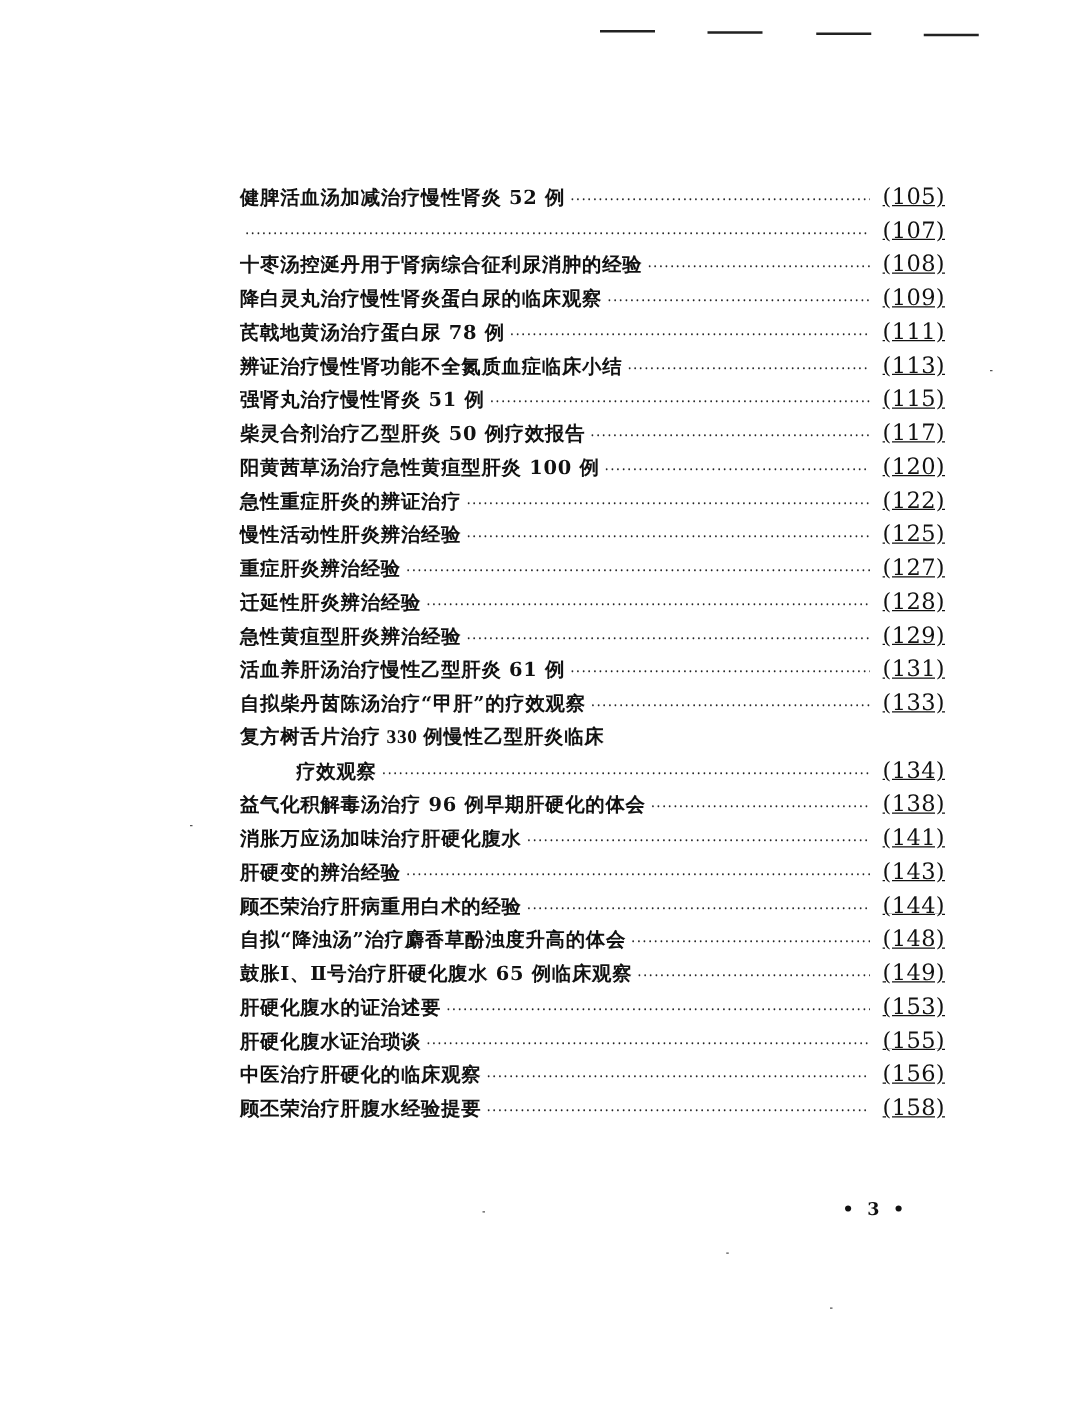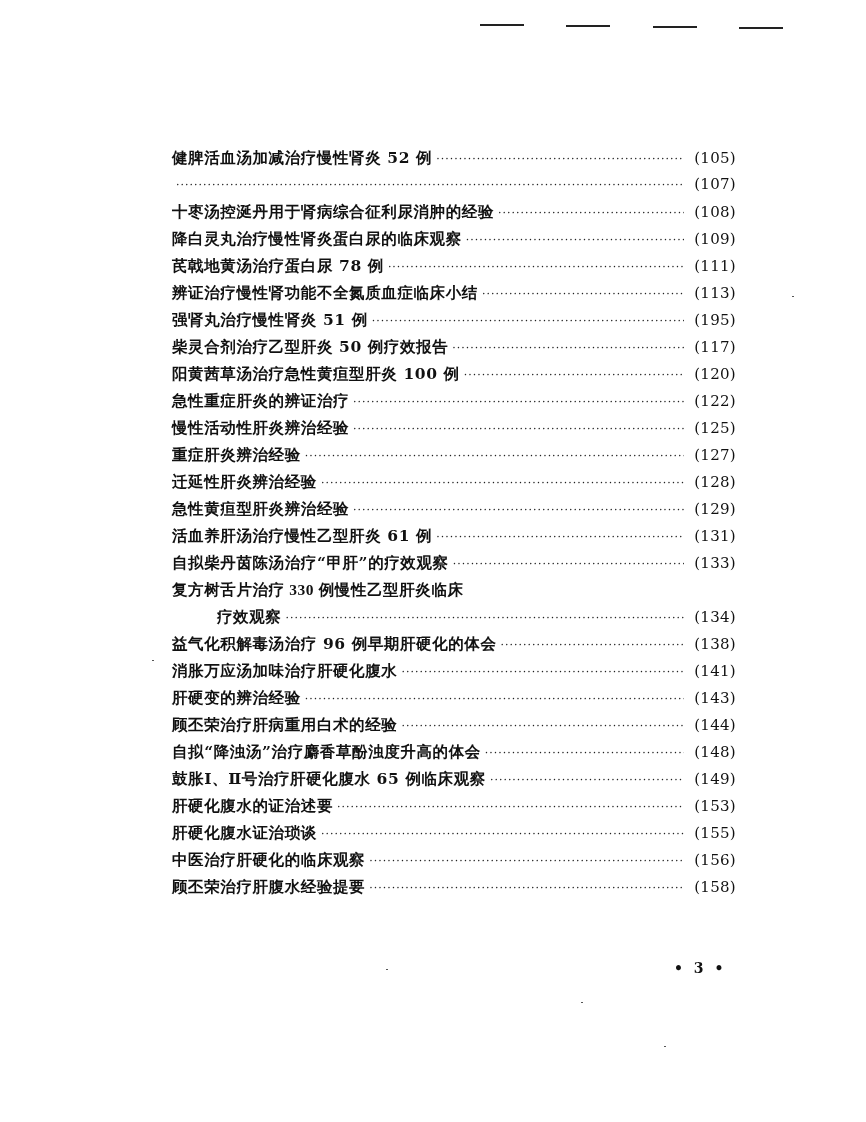--- a/index.html
+++ b/index.html
@@ -2,36 +2,36 @@
 <html><head>
 <meta charset="utf-8">
 <style>
   html, body { margin: 0; padding: 0; }
   body {
     width: 866px; height: 1122px; background: #ffffff; position: relative; overflow: hidden;
     font-family: "DejaVu Serif", "Liberation Serif", serif; color: #111;
   }
   .header-rules { position: absolute; top: 24px; left: 0; width: 866px; height: 4px; }
   .header-rules .rule { position: absolute; height: 2px; background: #222; width: 44px; }
-  .toc { position: absolute; left: 172px; top: 144px; width: 564px; }
+  .toc { position: absolute; left: 192px; top: 144px; width: 564px; }
   .toc-row {
     display: flex; align-items: baseline; height: 27.03px; line-height: 27.03px;
     font-size: 15.5px; font-weight: bold; white-space: nowrap;
   }
   .toc-row.cont { height: 27.03px; font-family: Liberation Serif, serif; }
   .toc-row .title { flex: 0 0 auto; letter-spacing: 0.6px; }
   .toc-row.indent .title { padding-left: 45px; }
   .toc-row .leader {
     flex: 1 1 auto; overflow: hidden; margin: 0 4px; font-weight: normal; letter-spacing: 1px;
     font-size: 11px; color: #222;
   }
   .toc-row .leader::before {
     content: "··································································································································";
   }
-  .toc-row .page { flex: 0 0 auto; font-weight: normal; font-size: 15px; margin-left: 6px; letter-spacing: 0.3px; }
+  .toc-row .page { flex: 0 0 auto; font-weight: normal; font-size: 18px; margin-left: 6px; letter-spacing: 0.3px; text-decoration: underline; }
   .folio { position: absolute; left: 674px; top: 960px; font-size: 14px; font-weight: bold; letter-spacing: 3px; }
   .speck { position: absolute; width: 2px; height: 1px; background: #555; }
 </style>
 </head>
 <body>
 
 <div class="header-rules">
   <div class="rule" style="left:480px;top:0px;"></div>
   <div class="rule" style="left:566px;top:1px;"></div>
   <div class="rule" style="left:653px;top:2px;"></div>
@@ -64,21 +64,21 @@
       <span class="page">(111)</span>
     </div>
   <div class="toc-row">
       <span class="title">辨证治疗慢性肾功能不全氮质血症临床小结</span>
       <span class="leader"></span>
       <span class="page">(113)</span>
     </div>
   <div class="toc-row">
       <span class="title">强肾丸治疗慢性肾炎 51 例</span>
       <span class="leader"></span>
-      <span class="page">(195)</span>
+      <span class="page">(115)</span>
     </div>
   <div class="toc-row">
       <span class="title">柴灵合剂治疗乙型肝炎 50 例疗效报告</span>
       <span class="leader"></span>
       <span class="page">(117)</span>
     </div>
   <div class="toc-row">
       <span class="title">阳黄茜草汤治疗急性黄疸型肝炎 100 例</span>
       <span class="leader"></span>
       <span class="page">(120)</span>

